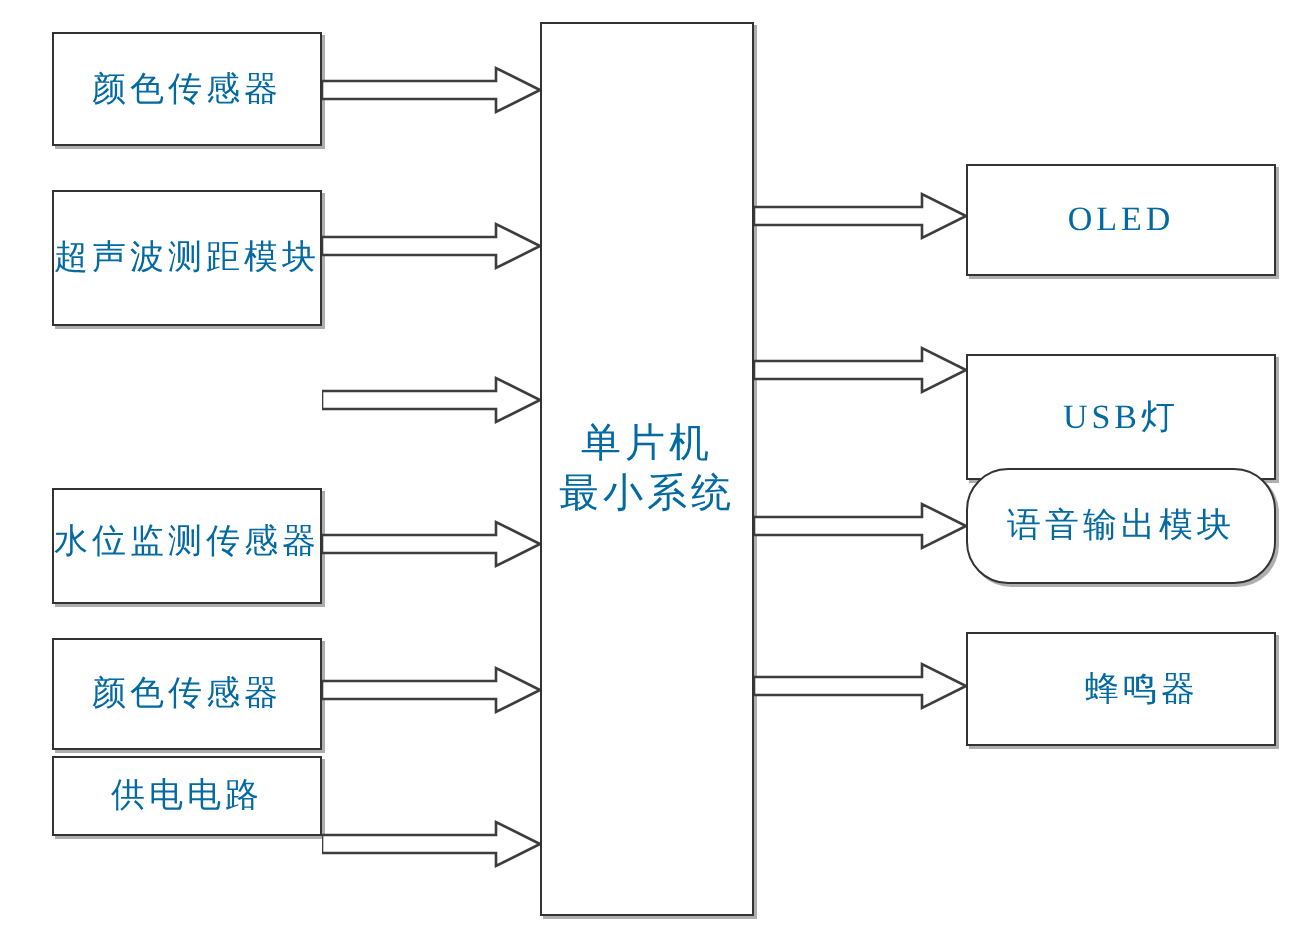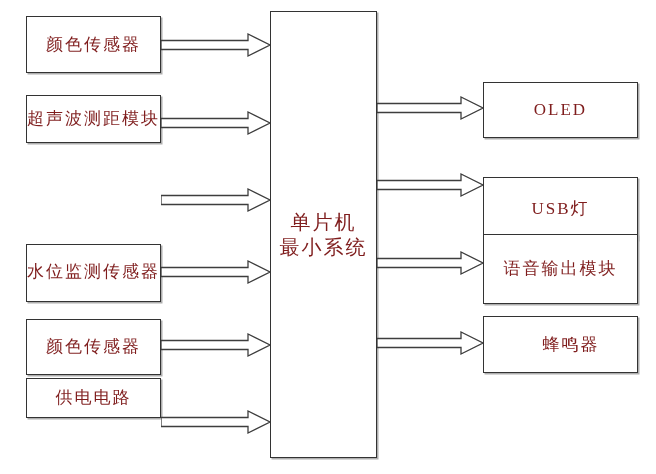--- a/index.html
+++ b/index.html
@@ -6,21 +6,21 @@
     margin: 0;
     padding: 0;
     background: #ffffff;
   }
   .canvas {
     position: relative;
     width: 656px;
     height: 474px;
     background: #ffffff;
     font-family: "Liberation Serif", "DejaVu Serif", serif;
-    color: #7f1d1d;
+    color: #0369a1;
     overflow: hidden;
   }
   .box {
     position: absolute;
     box-sizing: border-box;
     background: #ffffff;
     border: 1.5px solid #333333;
     box-shadow: 1.5px 1.5px 0 #aeaeae;
     display: flex;
     align-items: center;
@@ -48,33 +48,33 @@
   }
   .arrow svg { display: block; width: 100%; height: 100%; }
   .arrow polygon { stroke-width: 1.3; stroke-linejoin: miter; }
 </style>
 </head>
 <body>
 
 <div class="canvas">
 
   <div class="box box-left" style="top:16px;  height:57px;">颜色传感器</div>
-  <div class="box box-left" style="top:95px;  height:48px;">超声波测距模块</div>
+  <div class="box box-left" style="top:95px;  height:68px;">超声波测距模块</div>
   <div class="box box-left" style="top:244px; height:58px;font-family:Liberation Mono, monospace;">水位监测传感器</div>
   <div class="box box-left" style="top:319px; height:56px;">颜色传感器</div>
   <div class="box box-left" style="top:378px; height:40px;">供电电路</div>
 
   <div class="box box-center">
     <span class="line">单片机</span>
     <span class="line">最小系统</span>
   </div>
 
   <div class="box box-right" style="top:82px;  height:56px;">OLED</div>
   <div class="box box-right" style="top:157px; height:63px;margin-top:20px;">USB灯</div>
-  <div class="box box-right" style="top:234px; height:70px;">语音输出模块</div>
+  <div class="box box-right" style="top:234px; height:58px;border-radius:21px;">语音输出模块</div>
   <div class="box box-right" style="top:316px; height:57px;padding-left:21px;">蜂鸣器</div>
 
   <div class="arrow" style="left:161px; top:32px;  width:109px;">
     <svg viewBox="0 0 109 26" preserveAspectRatio="none">
         <polygon points="0,8.5 87,8.5 87,2 109,13 87,24 87,17.5 0,17.5" fill="#ffffff" stroke="#3d3d3d"></polygon>
       </svg>
   </div>
   <div class="arrow" style="left:161px; top:110px; width:109px;">
     <svg viewBox="0 0 109 26" preserveAspectRatio="none">
         <polygon points="0,8.5 87,8.5 87,2 109,13 87,24 87,17.5 0,17.5" fill="#ffffff" stroke="#3d3d3d"></polygon>

